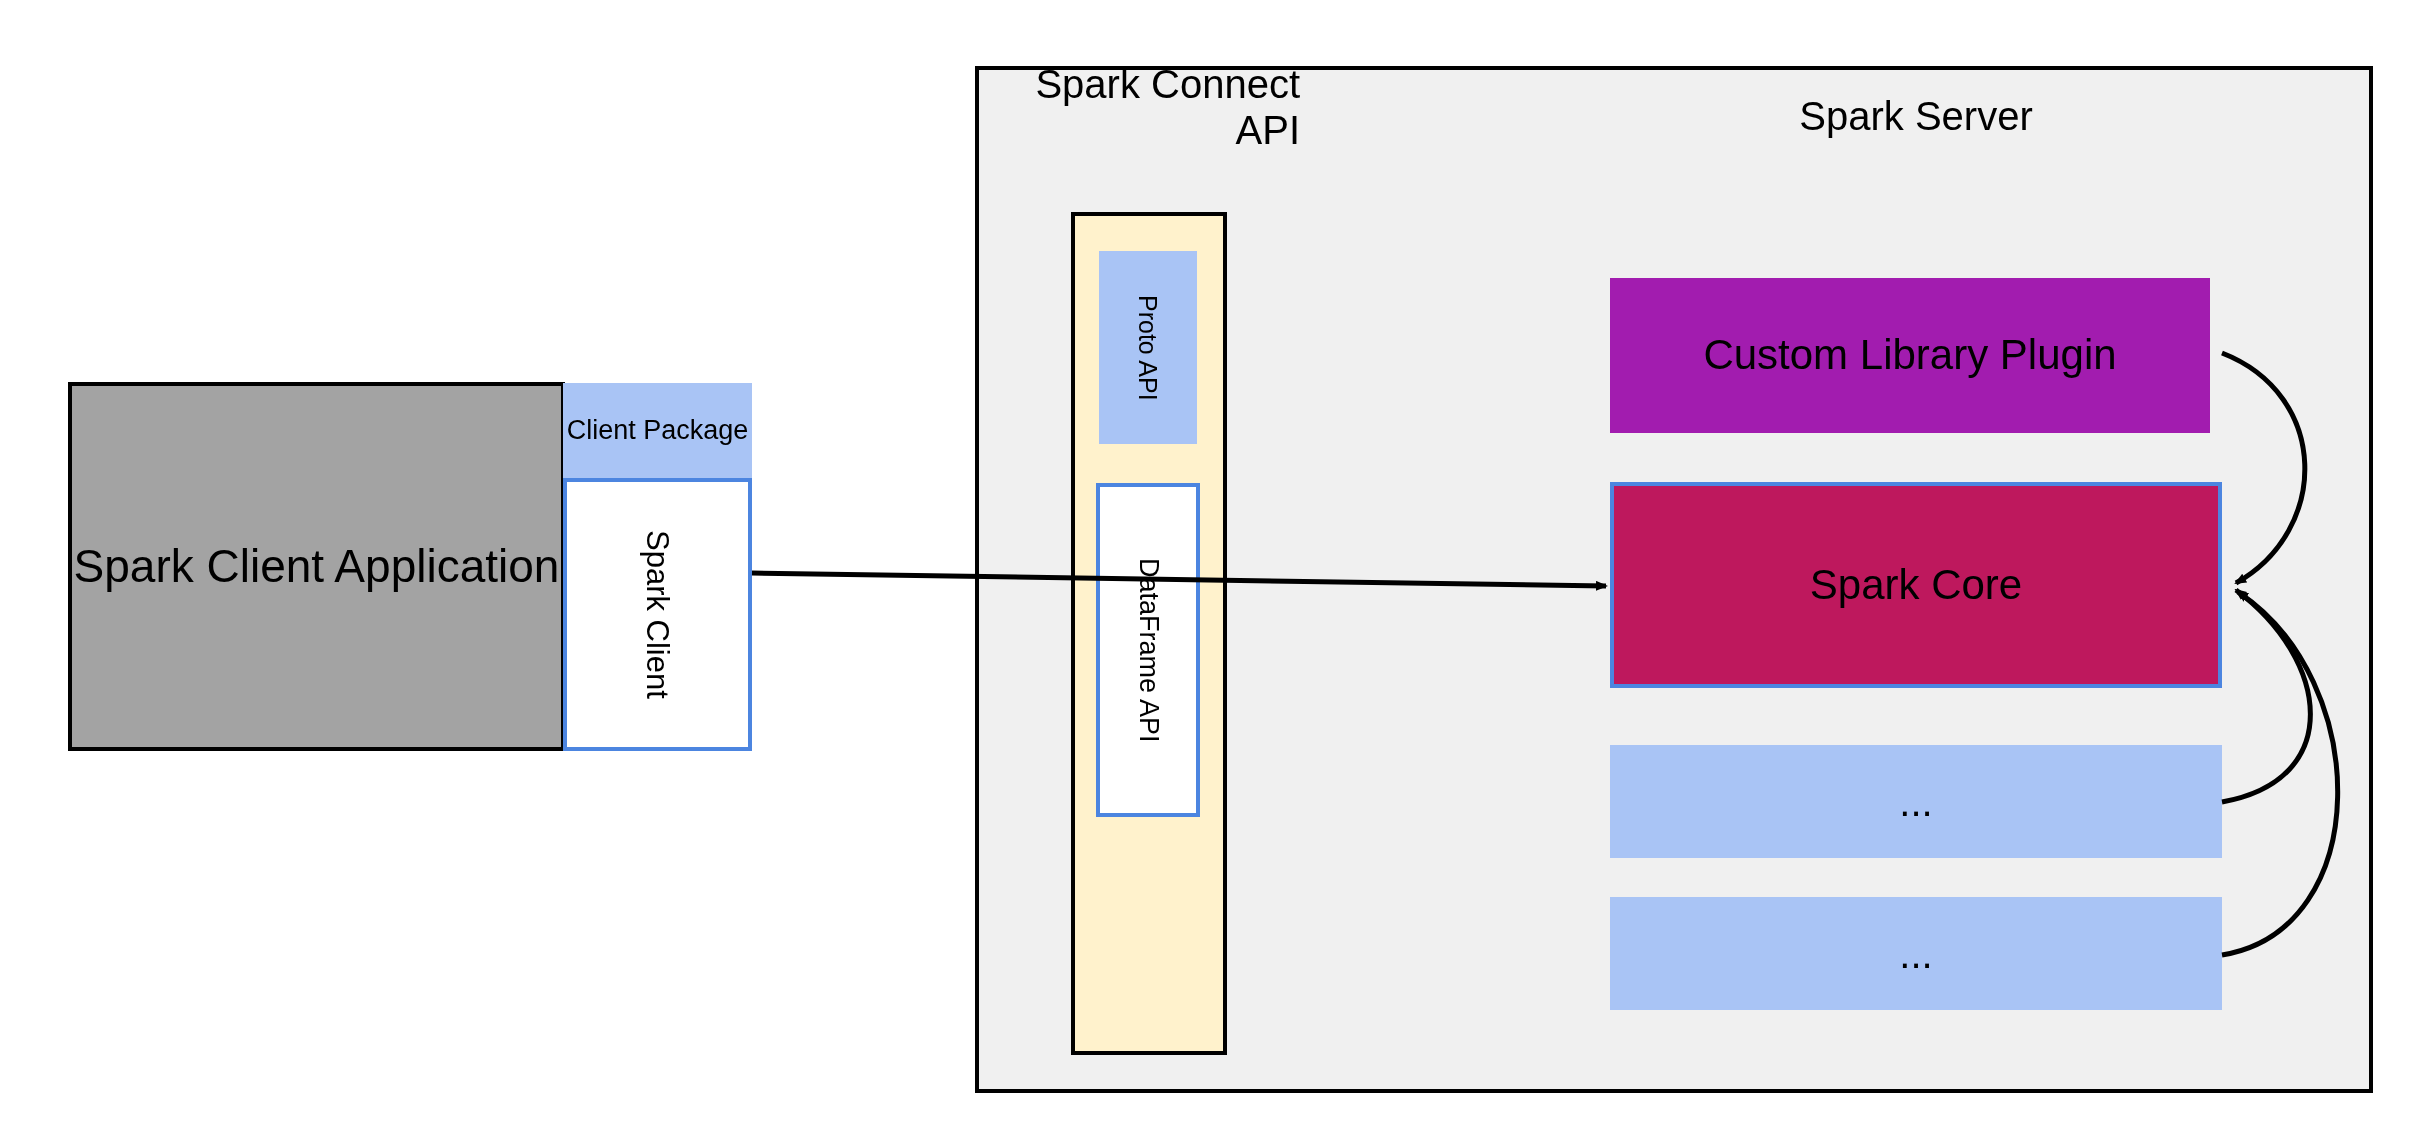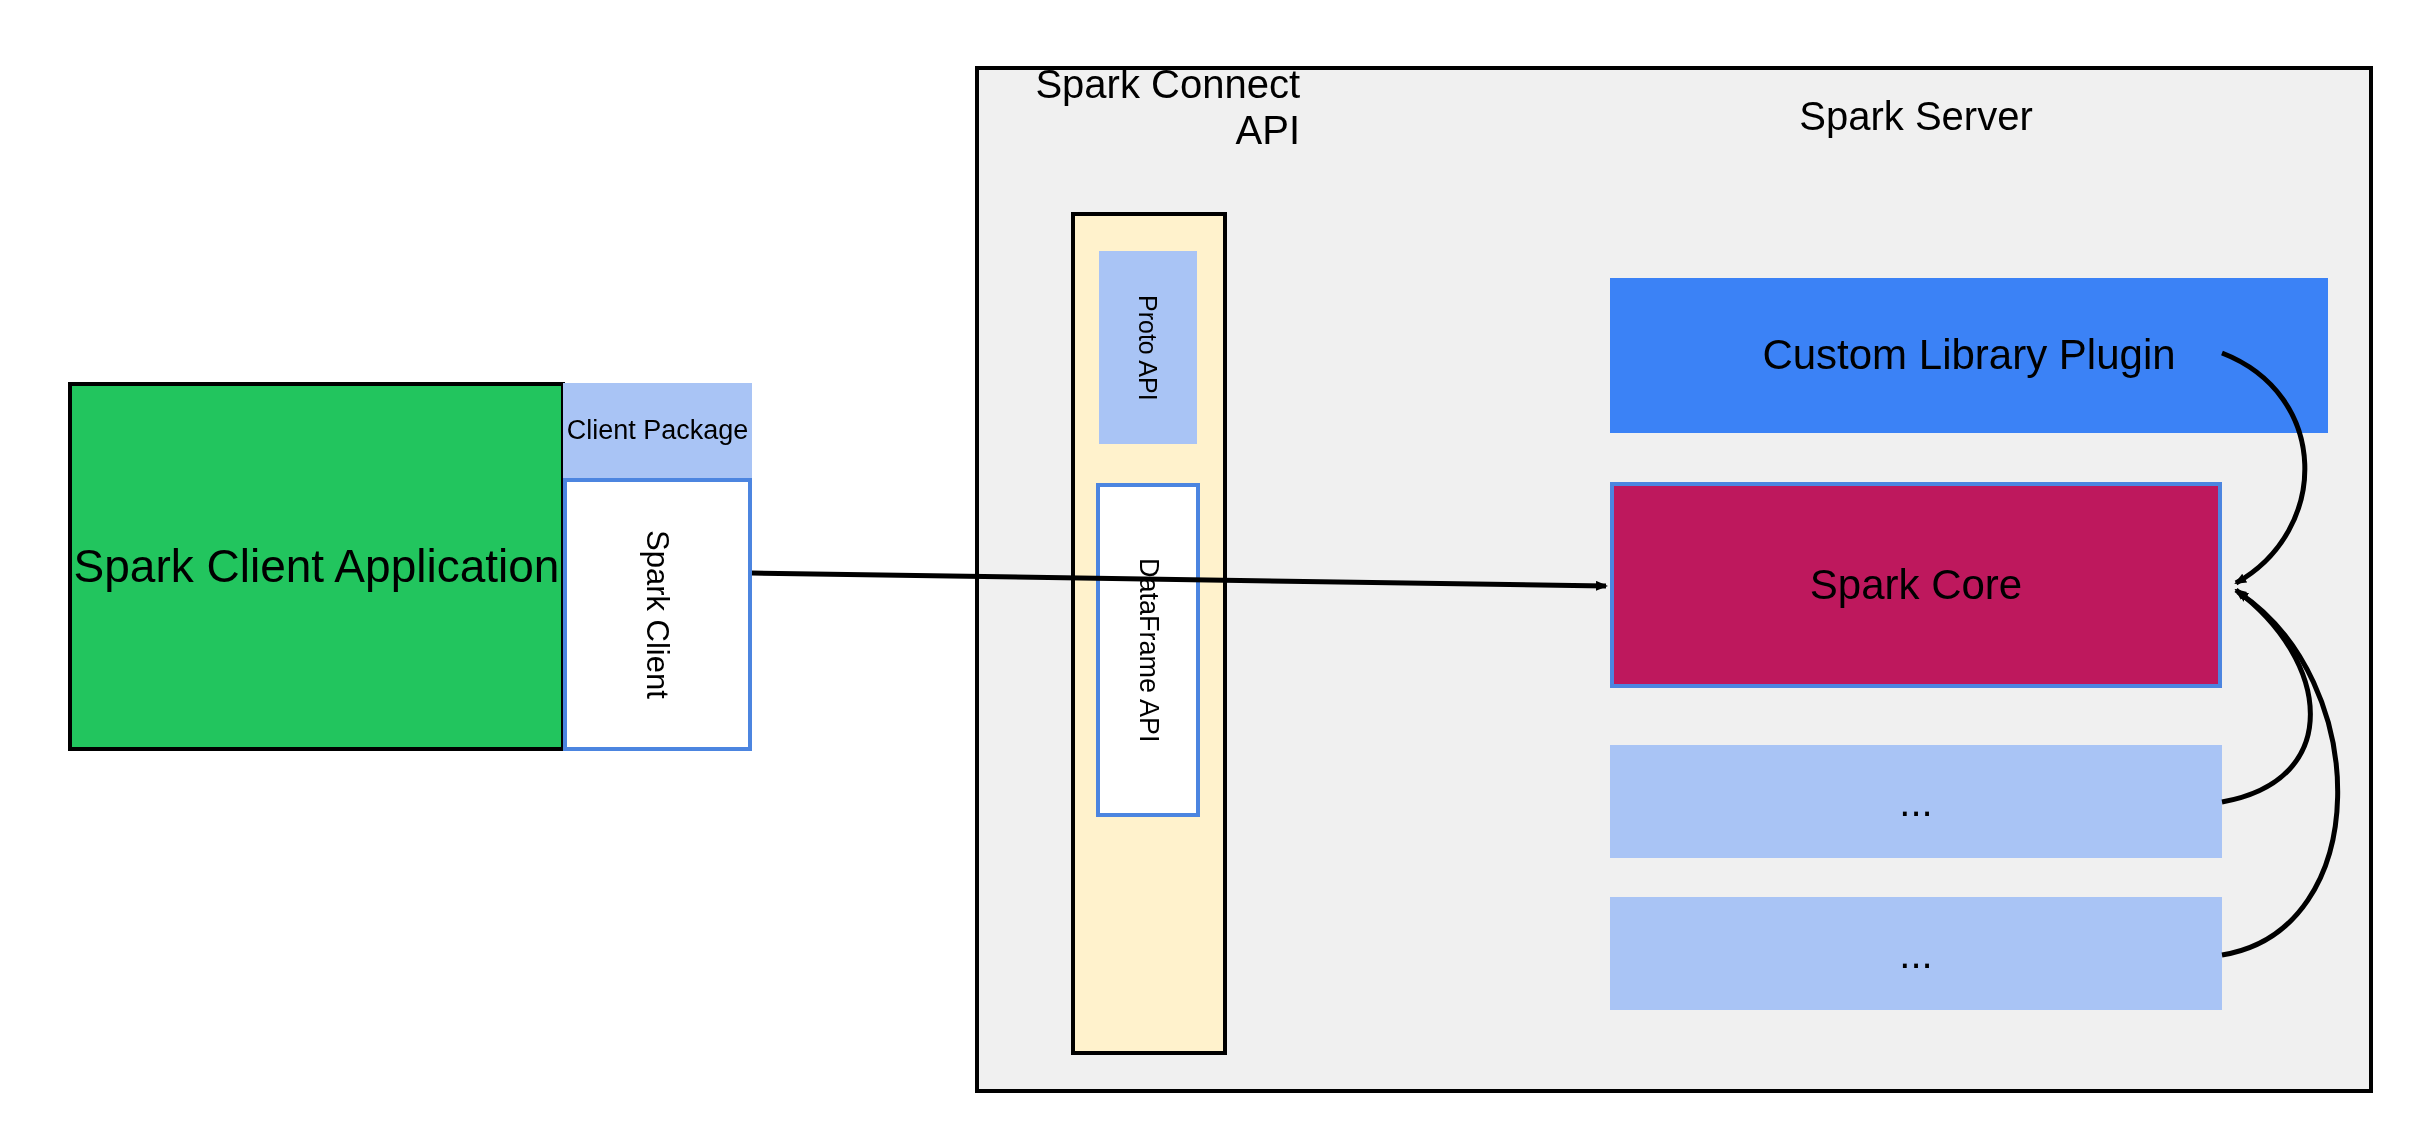--- a/index.html
+++ b/index.html
@@ -5,21 +5,21 @@
   html,body{margin:0;padding:0;background:#ffffff;}
   body{width:2435px;height:1135px;position:relative;overflow:hidden;
        font-family:"Liberation Sans",sans-serif;color:#000;}
   #canvas{position:absolute;left:0;top:0;width:2435px;height:1135px;}
   .box{position:absolute;box-sizing:border-box;display:flex;align-items:center;
        justify-content:center;text-align:center;line-height:1.15;}
   .rot{writing-mode:vertical-rl;text-orientation:mixed;}
 
   
   #client-app{left:68px;top:382px;width:497px;height:369px;
-      background:#22c55e;border:4px solid #000000;font-size:46px;z-index:3;}
+      background:#a3a3a3;border:4px solid #000000;font-size:46px;z-index:3;}
   #client-package{left:563px;top:383px;width:189px;height:96px;
       background:#a9c4f5;border:2px solid #a9c4f5;font-size:27px;z-index:4;align-items:center;}
   #spark-client{left:563px;top:478px;width:189px;height:273px;
       background:#ffffff;border:4px solid #4c85e0;font-size:31px;z-index:4;}
 
   
   #server-container{left:975px;top:66px;width:1398px;height:1027px;
       background:#f0f0f0;border:4px solid #000000;z-index:1;}
 
   #connect-api-label{left:1000px;top:62px;width:300px;height:90px;
@@ -31,22 +31,22 @@
 
   
   #connect-column{left:1071px;top:212px;width:156px;height:843px;
       background:#fff2cc;border:4px solid #000000;z-index:2;}
   #proto-api{left:1099px;top:251px;width:98px;height:193px;
       background:#a9c4f5;font-size:25px;z-index:6;}
   #dataframe-api{left:1096px;top:483px;width:104px;height:334px;
       background:#ffffff;border:4px solid #4c85e0;font-size:27px;z-index:6;}
 
   
-  #custom-plugin{left:1610px;top:278px;width:718px;height:155px;
-      background:#3b82f6;font-size:42px;z-index:5;}
+  #custom-plugin{left:1610px;top:278px;width:600px;height:155px;
+      background:#a21caf;font-size:42px;z-index:5;}
   #spark-core{left:1610px;top:482px;width:612px;height:206px;
       background:#be185d;border:4px solid #4c85e0;font-size:42px;z-index:5;}
   #ellipsis-one{left:1610px;top:745px;width:612px;height:113px;
       background:#a9c4f5;font-size:40px;z-index:5;}
   #ellipsis-two{left:1610px;top:897px;width:612px;height:113px;
       background:#a9c4f5;font-size:40px;z-index:5;}
 
   #edges{position:absolute;left:0;top:0;width:2435px;height:1135px;z-index:7;
       pointer-events:none;}
 </style>

